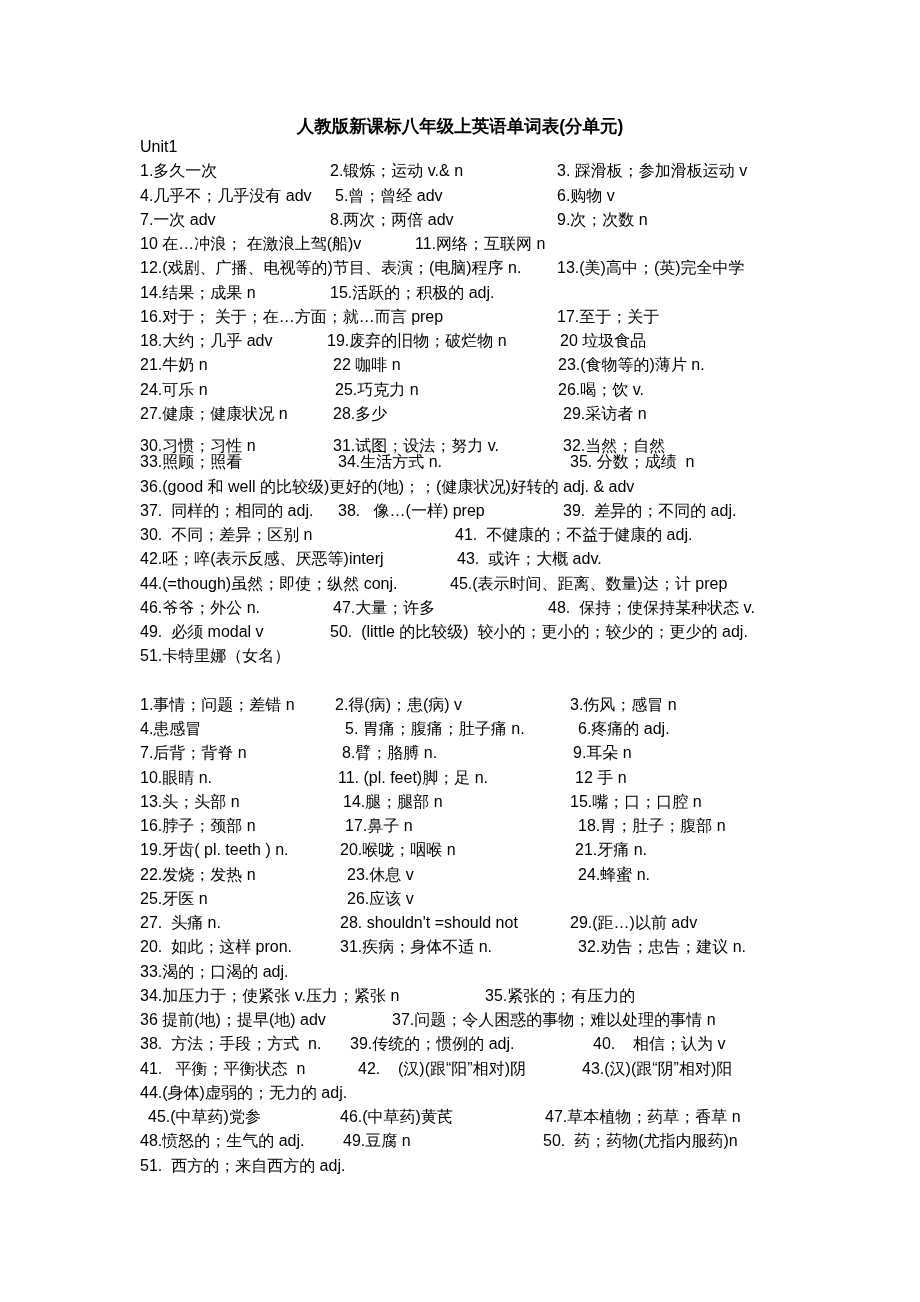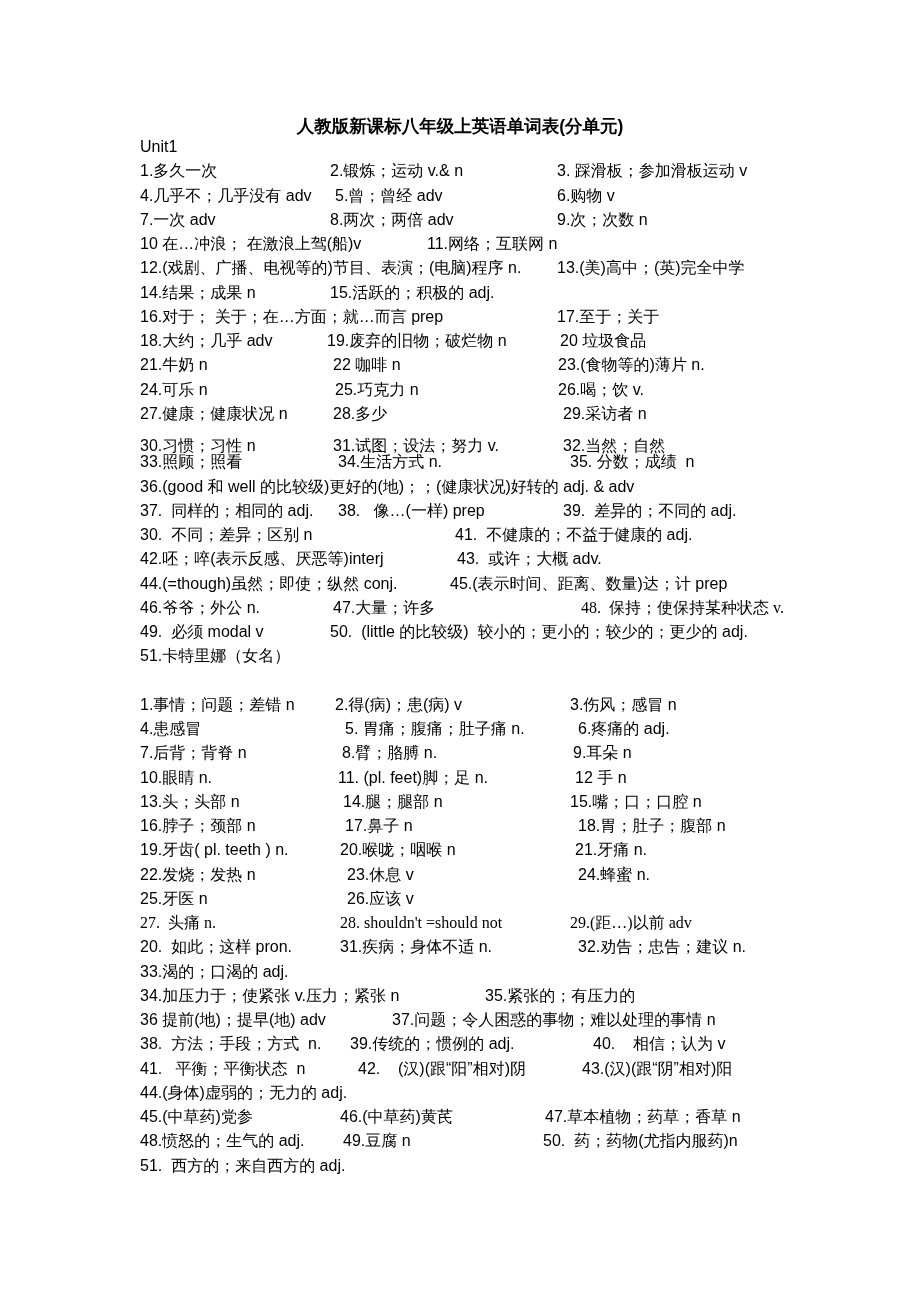--- a/index.html
+++ b/index.html
@@ -67,21 +67,21 @@
         <span class="seg" style="left: 335px;">5.曾；曾经 adv</span>
         <span class="seg" style="left: 557px; text-align: right;">6.购物 v</span>
       </div>
       <div class="line" style="top: 72.75px;">
         <span class="seg" style="left: 140px;">7.一次 adv</span>
         <span class="seg" style="left: 330px;">8.两次；两倍 adv</span>
         <span class="seg" style="left: 557px;">9.次；次数 n</span>
       </div>
       <div class="line" style="top: 97px;">
         <span class="seg" style="left: 140px;">10 在…冲浪； 在激浪上驾(船)v</span>
-        <span class="seg" style="left: 427px; text-align: right;">11.网络；互联网 n</span>
+        <span class="seg" style="left: 415px; text-align: right;">11.网络；互联网 n</span>
       </div>
       <div class="line" style="top: 121.25px;">
         <span class="seg" style="left: 140px;">12.(戏剧、广播、电视等的)节目、表演；(电脑)程序 n.</span>
         <span class="seg" style="left: 557px;">13.(美)高中；(英)完全中学</span>
       </div>
       <div class="line" style="top: 145.5px;">
         <span class="seg" style="left: 140px;">14.结果；成果 n</span>
         <span class="seg" style="left: 330px;">15.活跃的；积极的 adj.</span>
       </div>
       <div class="line" style="top: 169.75px;">
@@ -134,21 +134,21 @@
         <span class="seg" style="left: 140px;">42.呸；啐(表示反感、厌恶等)interj</span>
         <span class="seg" style="left: 457px;">43.  或许；大概 adv.</span>
       </div>
       <div class="line" style="top: 436.5px;">
         <span class="seg" style="left: 140px;">44.(=though)虽然；即使；纵然 conj.</span>
         <span class="seg" style="left: 450px;">45.(表示时间、距离、数量)达；计 prep</span>
       </div>
       <div class="line" style="top: 460.75px;">
         <span class="seg" style="left: 140px;">46.爷爷；外公 n.</span>
         <span class="seg" style="left: 333px;">47.大量；许多</span>
-        <span class="seg" style="left: 581px; font-family: Liberation Serif, serif;">48.  保持；使保持某种状态 v.</span>
+        <span class="seg" style="left: 548px;">48.  保持；使保持某种状态 v.</span>
       </div>
       <div class="line" style="top: 485px;">
         <span class="seg" style="left: 140px;">49.  必须 modal v</span>
         <span class="seg" style="left: 330px;">50.  (little 的比较级)  较小的；更小的；较少的；更少的 adj.</span>
       </div>
       <div class="line" style="top: 509.25px;">
         <span class="seg" style="left: 140px;">51.卡特里娜（女名）</span>
       </div>
       <div class="line" style="top: 557.75px;">
         <span class="seg" style="left: 140px;">1.事情；问题；差错 n</span>
@@ -187,21 +187,21 @@
       </div>
       <div class="line" style="top: 727.5px;">
         <span class="seg" style="left: 140px;">22.发烧；发热 n</span>
         <span class="seg" style="left: 347px;">23.休息 v</span>
         <span class="seg" style="left: 578px;">24.蜂蜜 n.</span>
       </div>
       <div class="line" style="top: 751.75px;">
         <span class="seg" style="left: 140px;">25.牙医 n</span>
         <span class="seg" style="left: 347px;">26.应该 v</span>
       </div>
-      <div class="line" style="top: 776px; font-family: Liberation Serif, serif;">
+      <div class="line" style="top: 776px;">
         <span class="seg" style="left: 140px;">27.  头痛 n.</span>
         <span class="seg" style="left: 340px;">28. shouldn't =should not</span>
         <span class="seg" style="left: 570px;">29.(距…)以前 adv</span>
       </div>
       <div class="line" style="top: 800.25px;">
         <span class="seg" style="left: 140px;">20.  如此；这样 pron.</span>
         <span class="seg" style="left: 340px;">31.疾病；身体不适 n.</span>
         <span class="seg" style="left: 578px;">32.劝告；忠告；建议 n.</span>
       </div>
       <div class="line" style="top: 824.5px;">
@@ -222,21 +222,21 @@
       </div>
       <div class="line" style="top: 921.5px;">
         <span class="seg" style="left: 140px;">41.   平衡；平衡状态  n</span>
         <span class="seg" style="left: 358px;">42.    (汉)(跟“阳”相对)阴</span>
         <span class="seg" style="left: 582px;">43.(汉)(跟“阴”相对)阳</span>
       </div>
       <div class="line" style="top: 945.75px;">
         <span class="seg" style="left: 140px;">44.(身体)虚弱的；无力的 adj.</span>
       </div>
       <div class="line" style="top: 970px;">
-        <span class="seg" style="left: 140px; text-align: right;">45.(中草药)党参</span>
+        <span class="seg" style="left: 148px; text-align: right;">45.(中草药)党参</span>
         <span class="seg" style="left: 340px;">46.(中草药)黄芪</span>
         <span class="seg" style="left: 545px;">47.草本植物；药草；香草 n</span>
       </div>
       <div class="line" style="top: 994.25px;">
         <span class="seg" style="left: 140px;">48.愤怒的；生气的 adj.</span>
         <span class="seg" style="left: 343px;">49.豆腐 n</span>
         <span class="seg" style="left: 543px;">50.  药；药物(尤指内服药)n</span>
       </div>
       <div class="line" style="top: 1018.5px;">
         <span class="seg" style="left: 140px;">51.  西方的；来自西方的 adj.</span>

